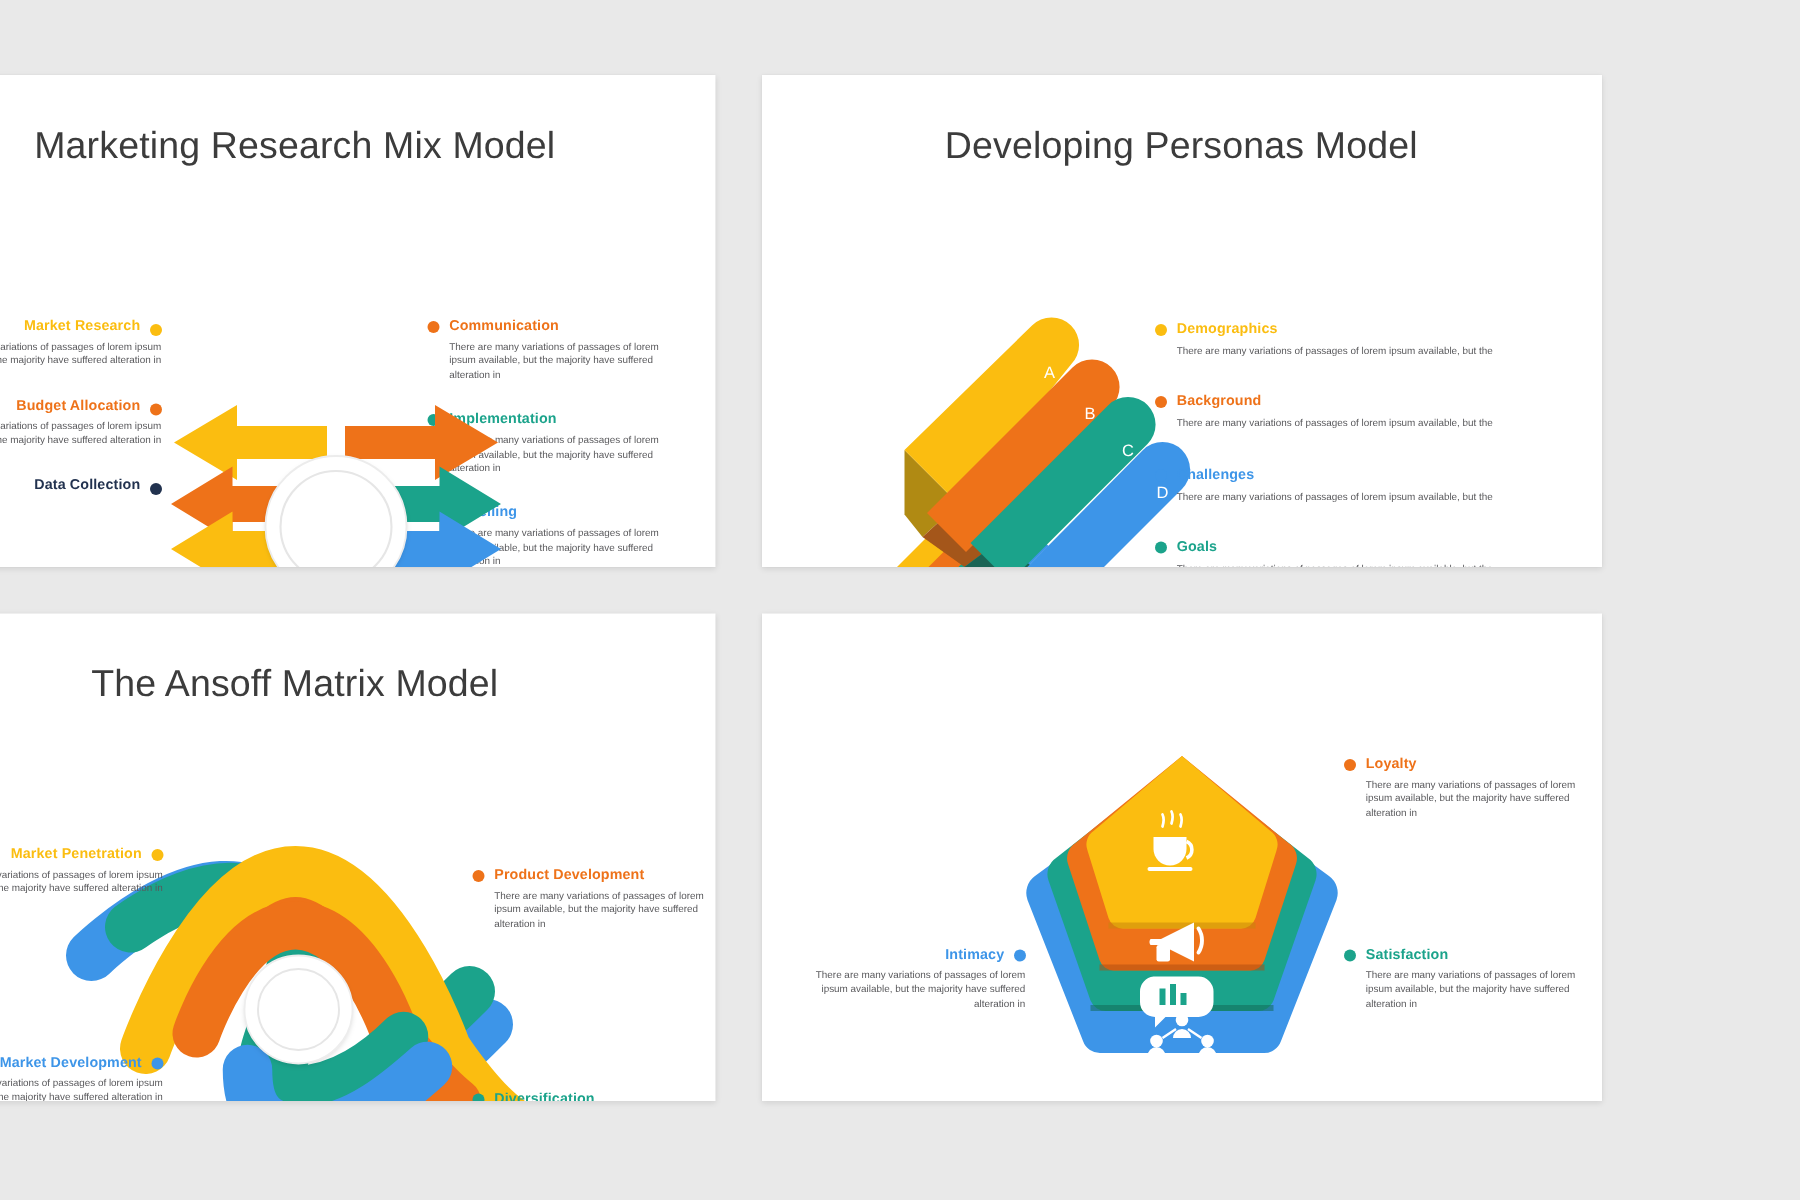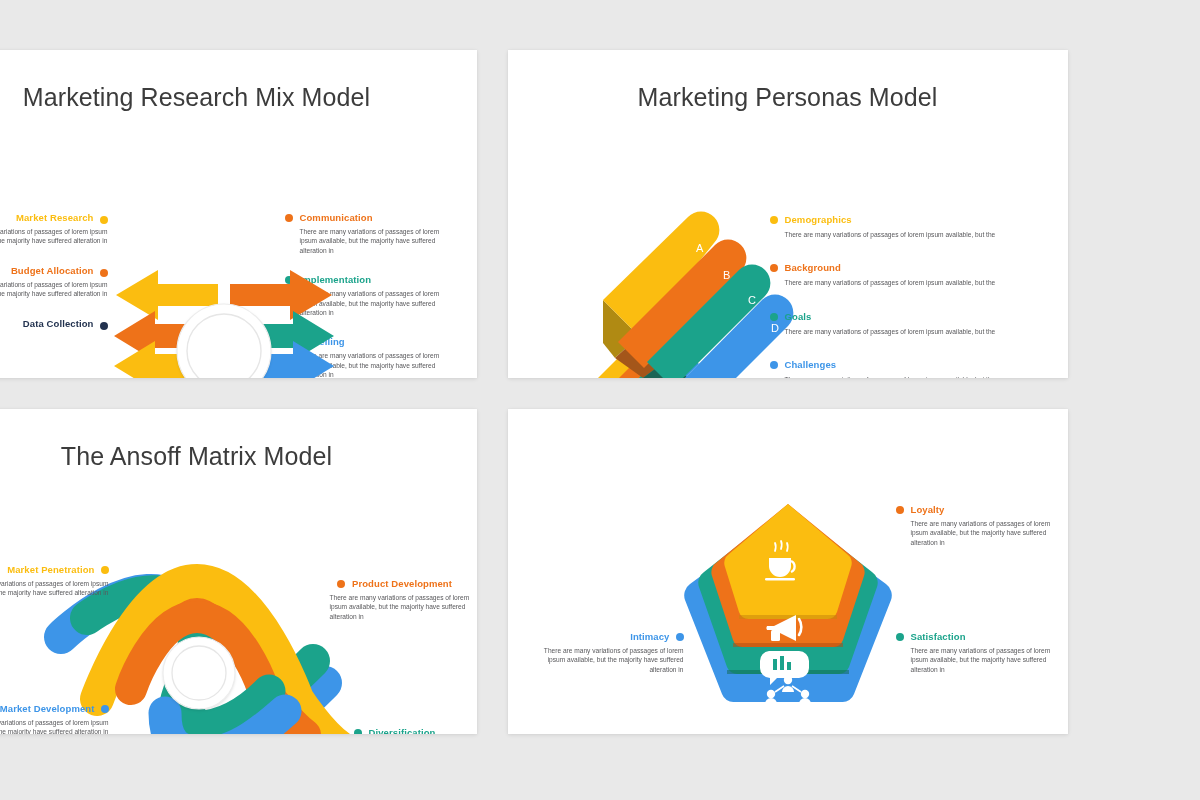--- a/index.html
+++ b/index.html
@@ -75,21 +75,21 @@
   .s2-head { display: flex; align-items: center; gap: 7px; }
   .s2-desc { padding-left: 15px; margin-top: 4px; white-space: nowrap; }
 
   
   .s3-graphic { position: absolute; left: 130px; top: 90px; width: 310px; height: 215px; }
   .s3-tl { position: absolute; left: 22px; top: 93px; width: 170px; text-align: right; }
   .s3-bl { position: absolute; left: 22px; top: 232px; width: 170px; text-align: right; }
   .s3-tr { position: absolute; left: 398px; top: 107px; width: 160px; }
   .s3-br { position: absolute; left: 398px; top: 256px; width: 160px; }
   .s3-head-r { display: flex; justify-content: flex-end; align-items: center; gap: 6px; }
-  .s3-head-l { display: flex; justify-content: center; align-items: center; gap: 7px; }
+  .s3-head-l { display: flex; justify-content: flex-start; align-items: center; gap: 7px; }
   .s3-tr .lg-desc, .s3-br .lg-desc { padding-left: 15px; margin-top: 3px; }
   .s3-tl .lg-desc, .s3-bl .lg-desc { margin-top: 3px; }
 
   
   .s4-graphic { position: absolute; left: 175px; top: 95px; width: 210px; height: 200px; }
   .s4-tl { position: absolute; left: 18px; top: 95px; width: 158px; text-align: right; }
   .s4-bl { position: absolute; left: 18px; top: 222px; width: 158px; text-align: right; }
   .s4-tr { position: absolute; left: 388px; top: 95px; width: 160px; }
   .s4-br { position: absolute; left: 388px; top: 222px; width: 160px; }
   .s4-head-r { display: flex; justify-content: flex-end; align-items: center; gap: 6px; }
@@ -184,21 +184,21 @@
           <circle cx="114" cy="103" r="47" fill="#ffffff" filter="url(#s1shadow)"></circle>
           <circle cx="114" cy="103" r="47" fill="none" stroke="#ececec" stroke-width="1.2"></circle>
           <circle cx="114" cy="103" r="37" fill="#ffffff" stroke="#e6e6e6" stroke-width="1.4"></circle>
         </svg>
       </div>
 
     </div>
   </section>
 
   <section class="slide">
-    <h2 class="slide-title">Marketing Personas Model</h2>
+    <h2 class="slide-title">Developing Personas Model</h2>
     <div class="slide-body">
 
       <div class="s2-graphic">
         <svg viewBox="0 0 250 230" width="250" height="230">
 
           <g>
             <path d="M35 198 L104 129 L117 142 L48 211 Z" fill="#fbbd10"></path>
             <path d="M48 206 L117 137 L130 150 L61 219 Z" fill="#ee7219"></path>
             <path d="M61 213 L130 144 L143 157 L74 226 Z" fill="#1ba38b"></path>
             <path d="M74 220 L143 151 L156 164 L87 233 Z" fill="#3d95e8"></path>
@@ -239,29 +239,29 @@
         </div>
         <div class="s2-item">
           <div class="s2-head">
               <span class="dot" style="background:#ee7219"></span>
               <span class="lg-title" style="color:#ee7219">Background</span>
             </div>
           <div class="lg-desc s2-desc">There are many variations of passages of lorem ipsum available, but the</div>
         </div>
         <div class="s2-item">
           <div class="s2-head">
+              <span class="dot" style="background:#3d95e8"></span>
+              <span class="lg-title" style="color:#3d95e8">Challenges</span>
+            </div>
+          <div class="lg-desc s2-desc">There are many variations of passages of lorem ipsum available, but the</div>
+        </div>
+        <div class="s2-item">
+          <div class="s2-head">
               <span class="dot" style="background:#1ba38b"></span>
               <span class="lg-title" style="color:#1ba38b">Goals</span>
-            </div>
-          <div class="lg-desc s2-desc">There are many variations of passages of lorem ipsum available, but the</div>
-        </div>
-        <div class="s2-item">
-          <div class="s2-head">
-              <span class="dot" style="background:#3d95e8"></span>
-              <span class="lg-title" style="color:#3d95e8">Challenges</span>
             </div>
           <div class="lg-desc s2-desc">There are many variations of passages of lorem ipsum available, but the</div>
         </div>
       </div>
 
     </div>
   </section>
 
   <section class="slide">
     <h2 class="slide-title">The Ansoff Matrix Model</h2>

